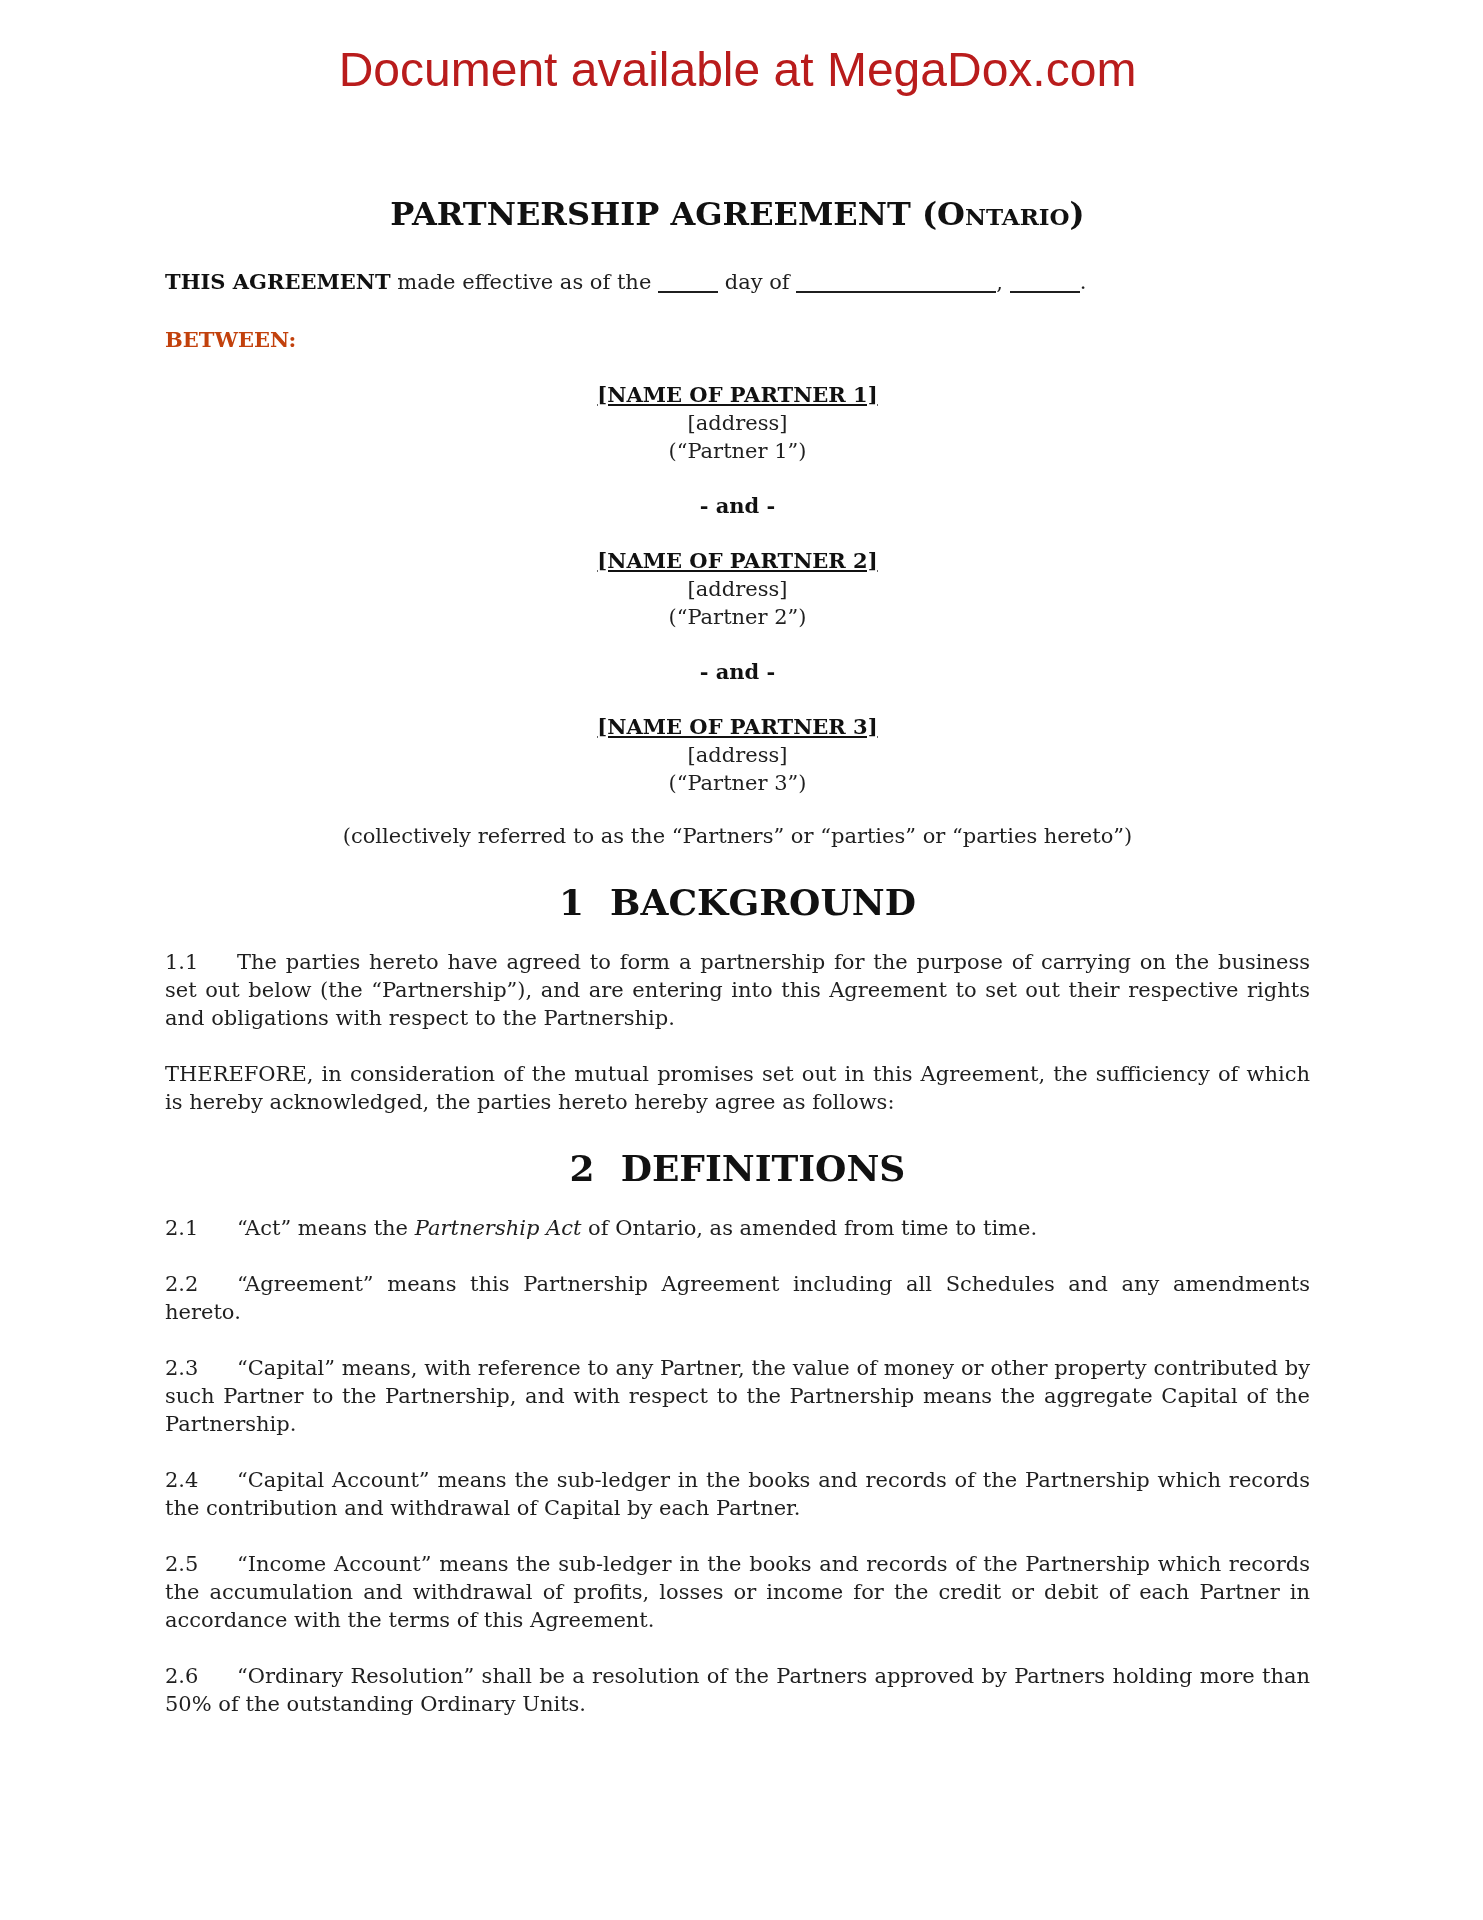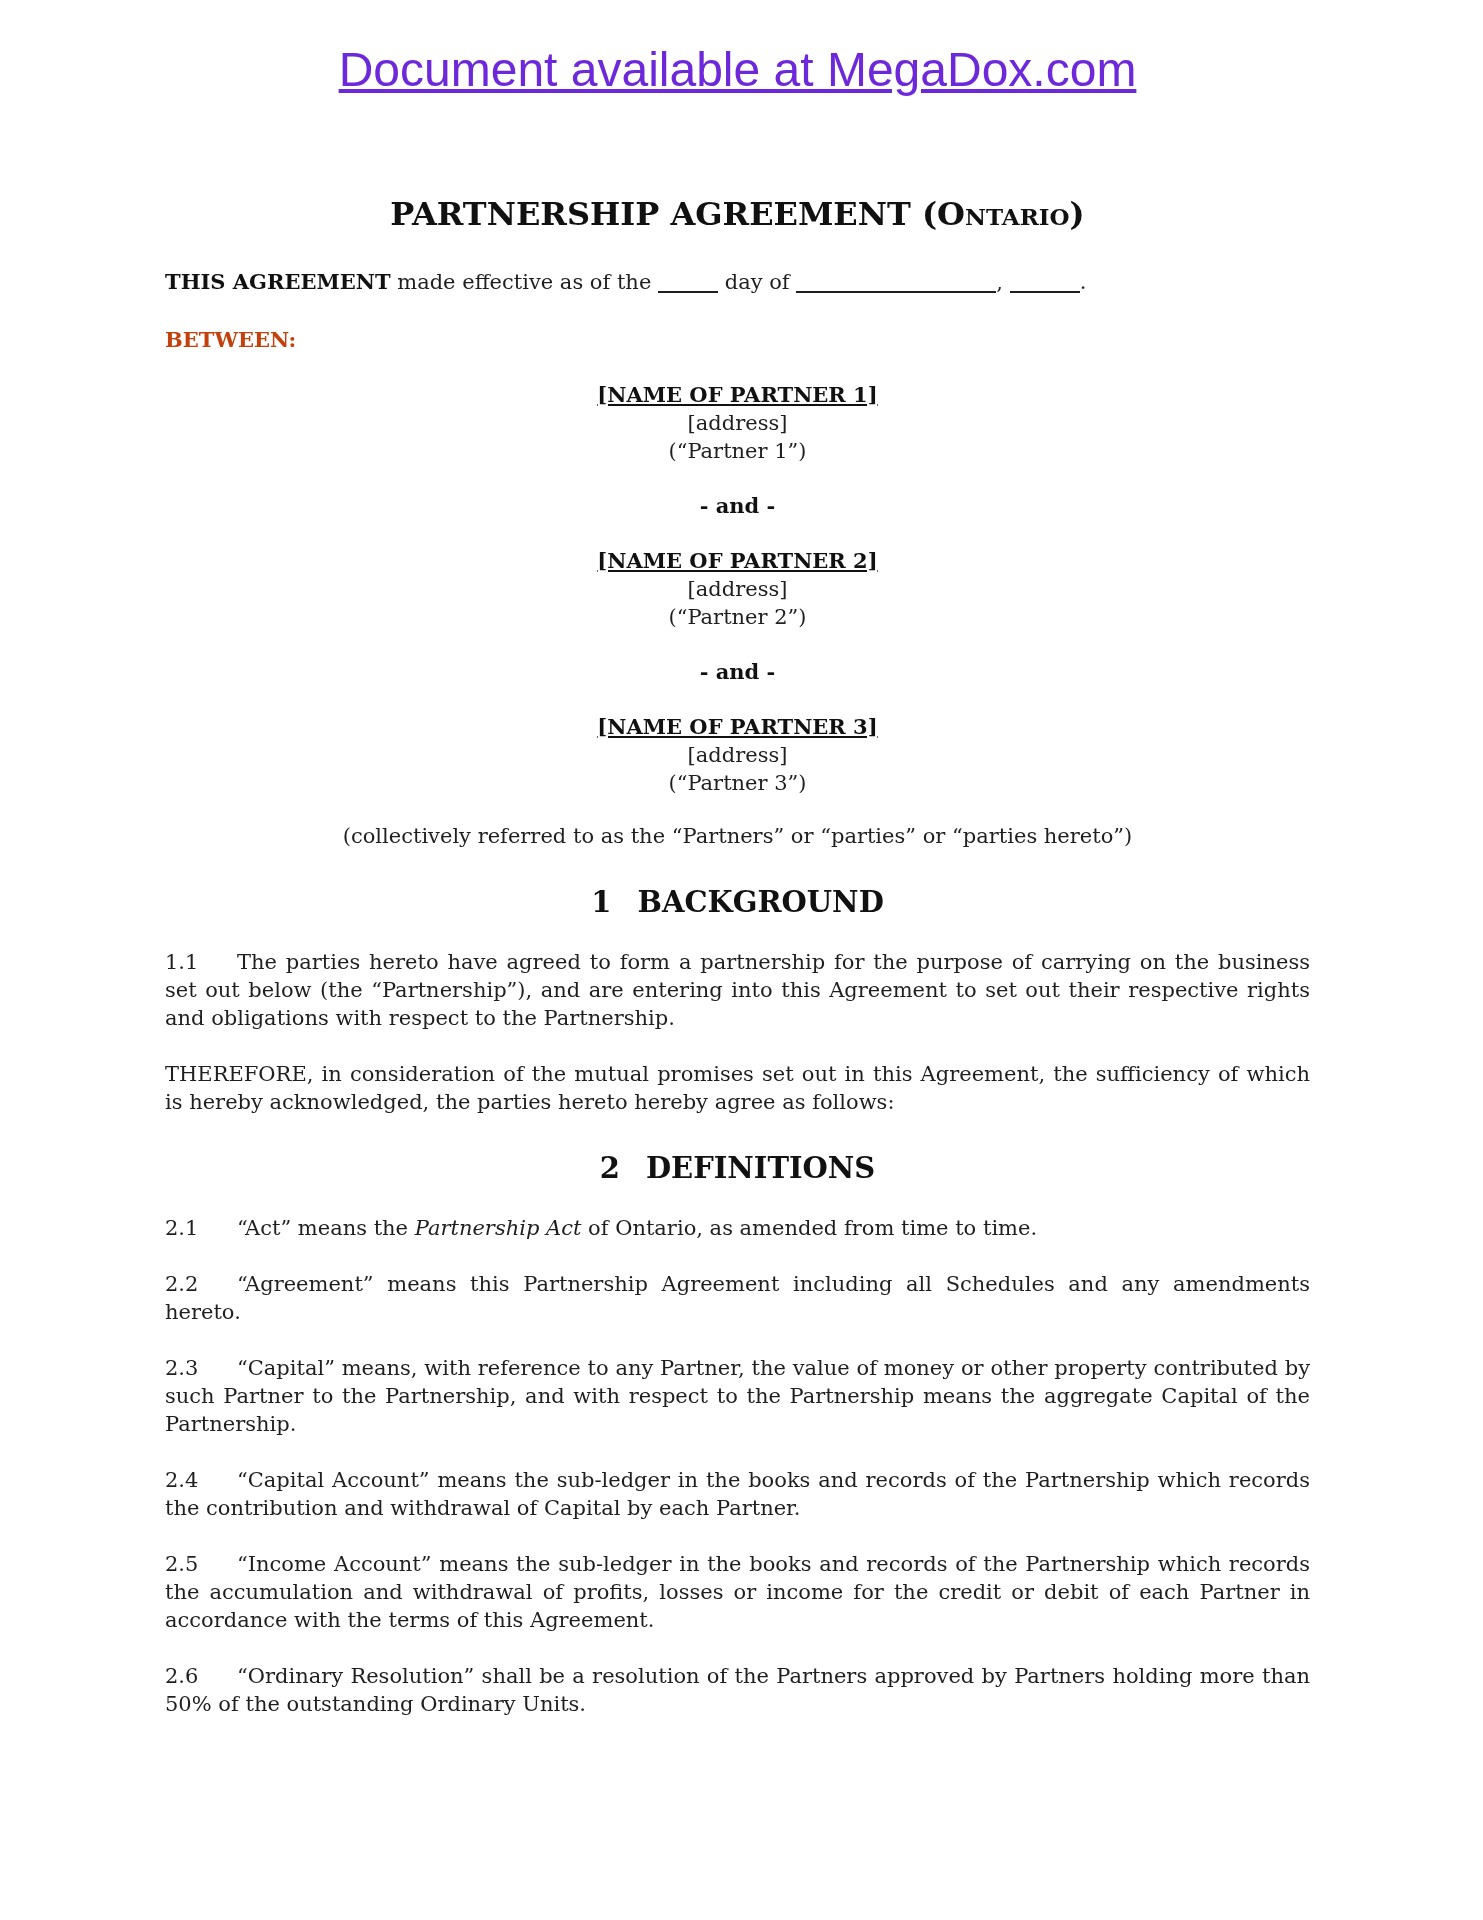--- a/index.html
+++ b/index.html
@@ -19,24 +19,23 @@
     line-height: 28px;
     color: #1f1f1f;
     overflow: hidden;
   }
   p { margin: 0; padding: 0; }
 
   .watermark {
     font-family: "Liberation Sans", sans-serif;
     font-size: 48px;
     line-height: 1.1;
-    color: #6d28d9;
+    color: #b91c1c;
     text-align: center;
     font-weight: normal;
-    text-decoration: underline;
   }
 
   .doc-title {
     margin-top: 98px;
     text-align: center;
     font-weight: bold;
     font-size: 32px;
     line-height: 38px;
     color: #111111;
   }
@@ -51,21 +50,21 @@
   .party-name { font-weight: bold; color: #111111; text-decoration: underline; }
 
   .and-sep { margin-top: 27px; text-align: center; font-weight: bold; color: #111111; }
 
   .collective { margin-top: 25px; text-align: center; }
 
   .sec-heading {
     margin-top: 34px;
     text-align: center;
     font-weight: bold;
-    font-size: 29px;
+    font-size: 36px;
     line-height: 36px;
     color: #111111;
   }
   .sec-gap { display: inline-block; width: 26px; }
 
   .clause { margin-top: 28px; text-align: justify; }
   .cnum { display: inline-block; width: 72px; }
 
   .plain-par { margin-top: 28px; text-align: justify; }
 

